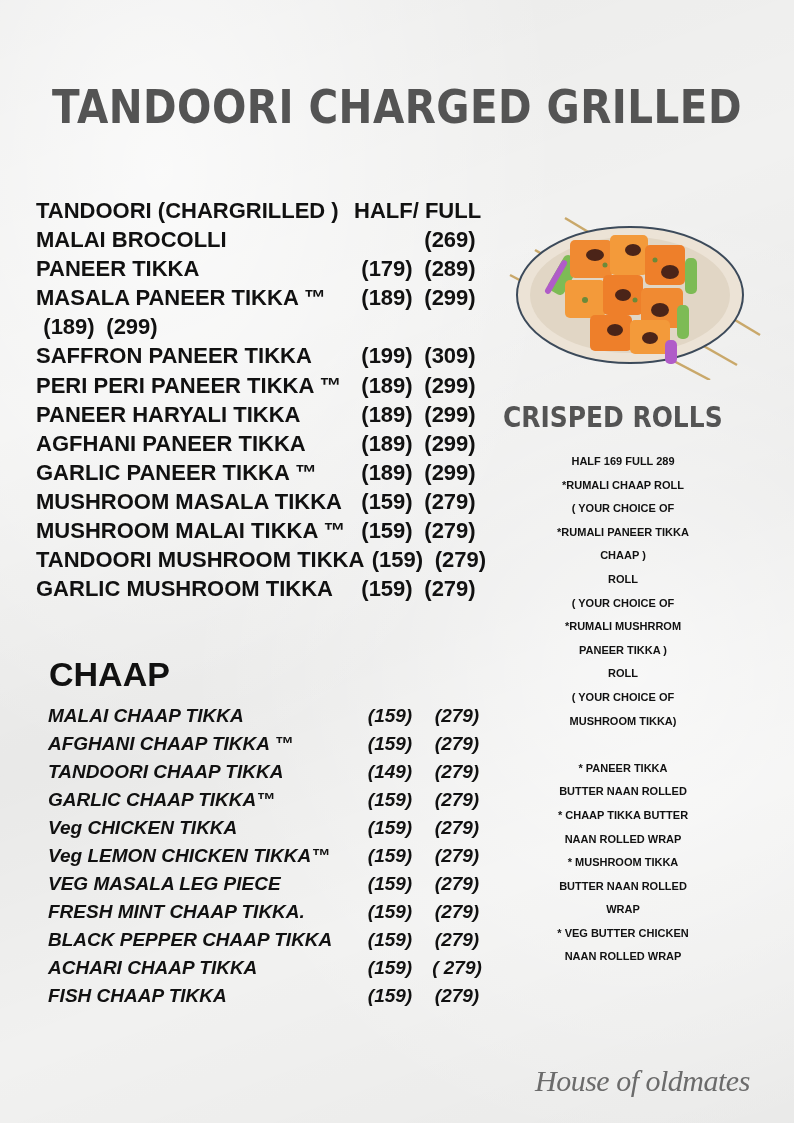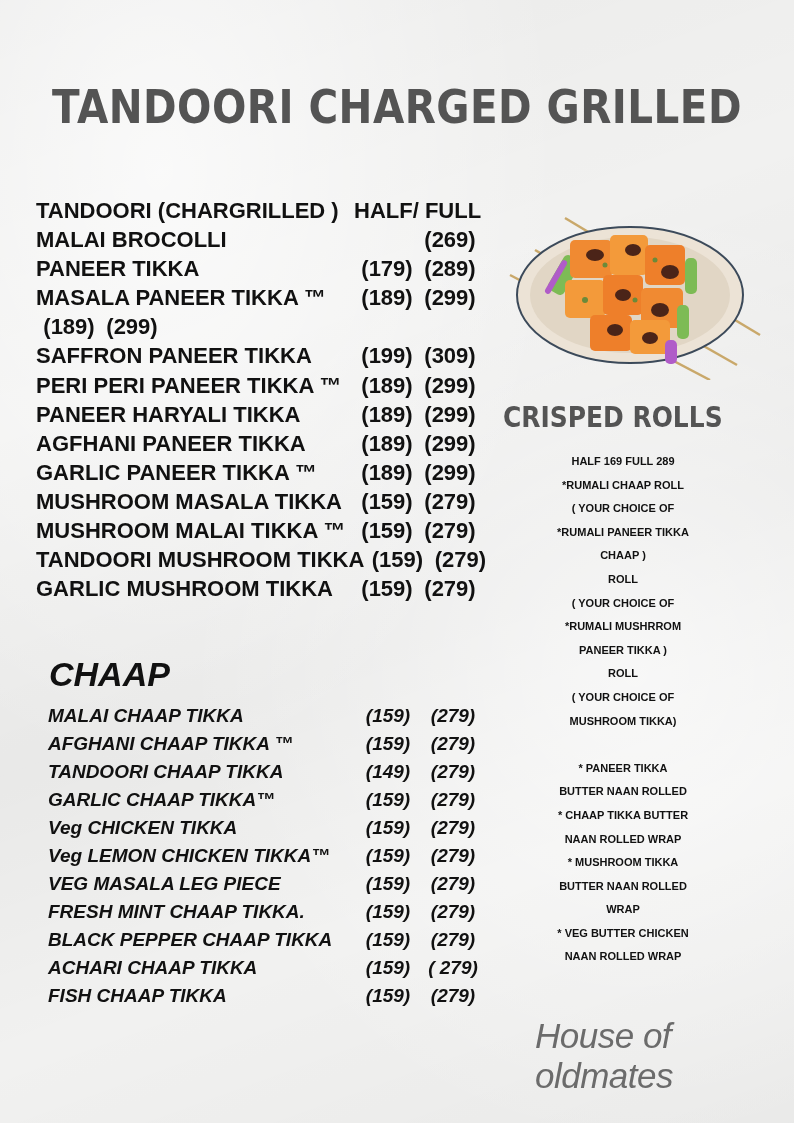--- a/index.html
+++ b/index.html
@@ -25,46 +25,46 @@
   .row {
     display: flex; align-items: baseline; height: 29.1px;
     font-weight: bold; font-size: 22px; white-space: nowrap;
   }
   .row .name { flex: 0 0 318px; }
   .row .half { flex: 0 0 66px; text-align: center; }
   .row .full { flex: 0 0 60px; text-align: center; }
   .row.head .hf { flex: 0 0 126px; text-align: right; }
   .chaap-title {
     position: absolute; left: 49px; top: 655px;
-    font-weight: bold; font-style: italic; font-size: 34px;
+    font-weight: bold; font-size: 34px;
   }
   .chaap {
     position: absolute; left: 48px; top: 705px; width: 440px;
   }
-  .chaap .row { font-style: italic; height: 28px; font-size: 19px; }
+  .chaap .row { font-style: italic; height: 28px; font-size: 19px; justify-content: space-between; }
   .chaap .row .name { flex: 0 0 306px; }
   .chaap .row .half { flex: 0 0 68px; }
   .chaap .row .full { flex: 0 0 62px; }
   .platter {
     position: absolute; left: 505px; top: 210px; width: 260px; height: 170px;
   }
   .rolls-title {
     position: absolute; left: 503px; top: 400px; width: 245px;
     font-family: "DejaVu Sans", sans-serif; font-weight: bold; font-size: 29px;
     color: #545454; transform: scaleX(0.86); transform-origin: left center;
     white-space: nowrap;
   }
   .rolls {
     position: absolute; left: 503px; top: 450px; width: 240px;
     text-align: center; font-weight: bold; font-size: 11px; line-height: 23.6px;
   }
   .rolls .gap { height: 23.6px; }
   .signature {
-    position: absolute; left: 535px; top: 1016px;
-    font-family: Liberation Sans, sans-serif; font-style: italic; font-size: 35px;
+    position: absolute; left: 535px; top: 1064px;
+    font-family: Liberation Serif, serif; font-style: italic; font-size: 30px;
     color: #6b6b6b; letter-spacing: -0.5px;
   }
 </style>
 </head>
 <body>
 
 <div class="title">TANDOORI CHARGED GRILLED</div>
 
 <div class="tandoori">
   <div class="row head">

